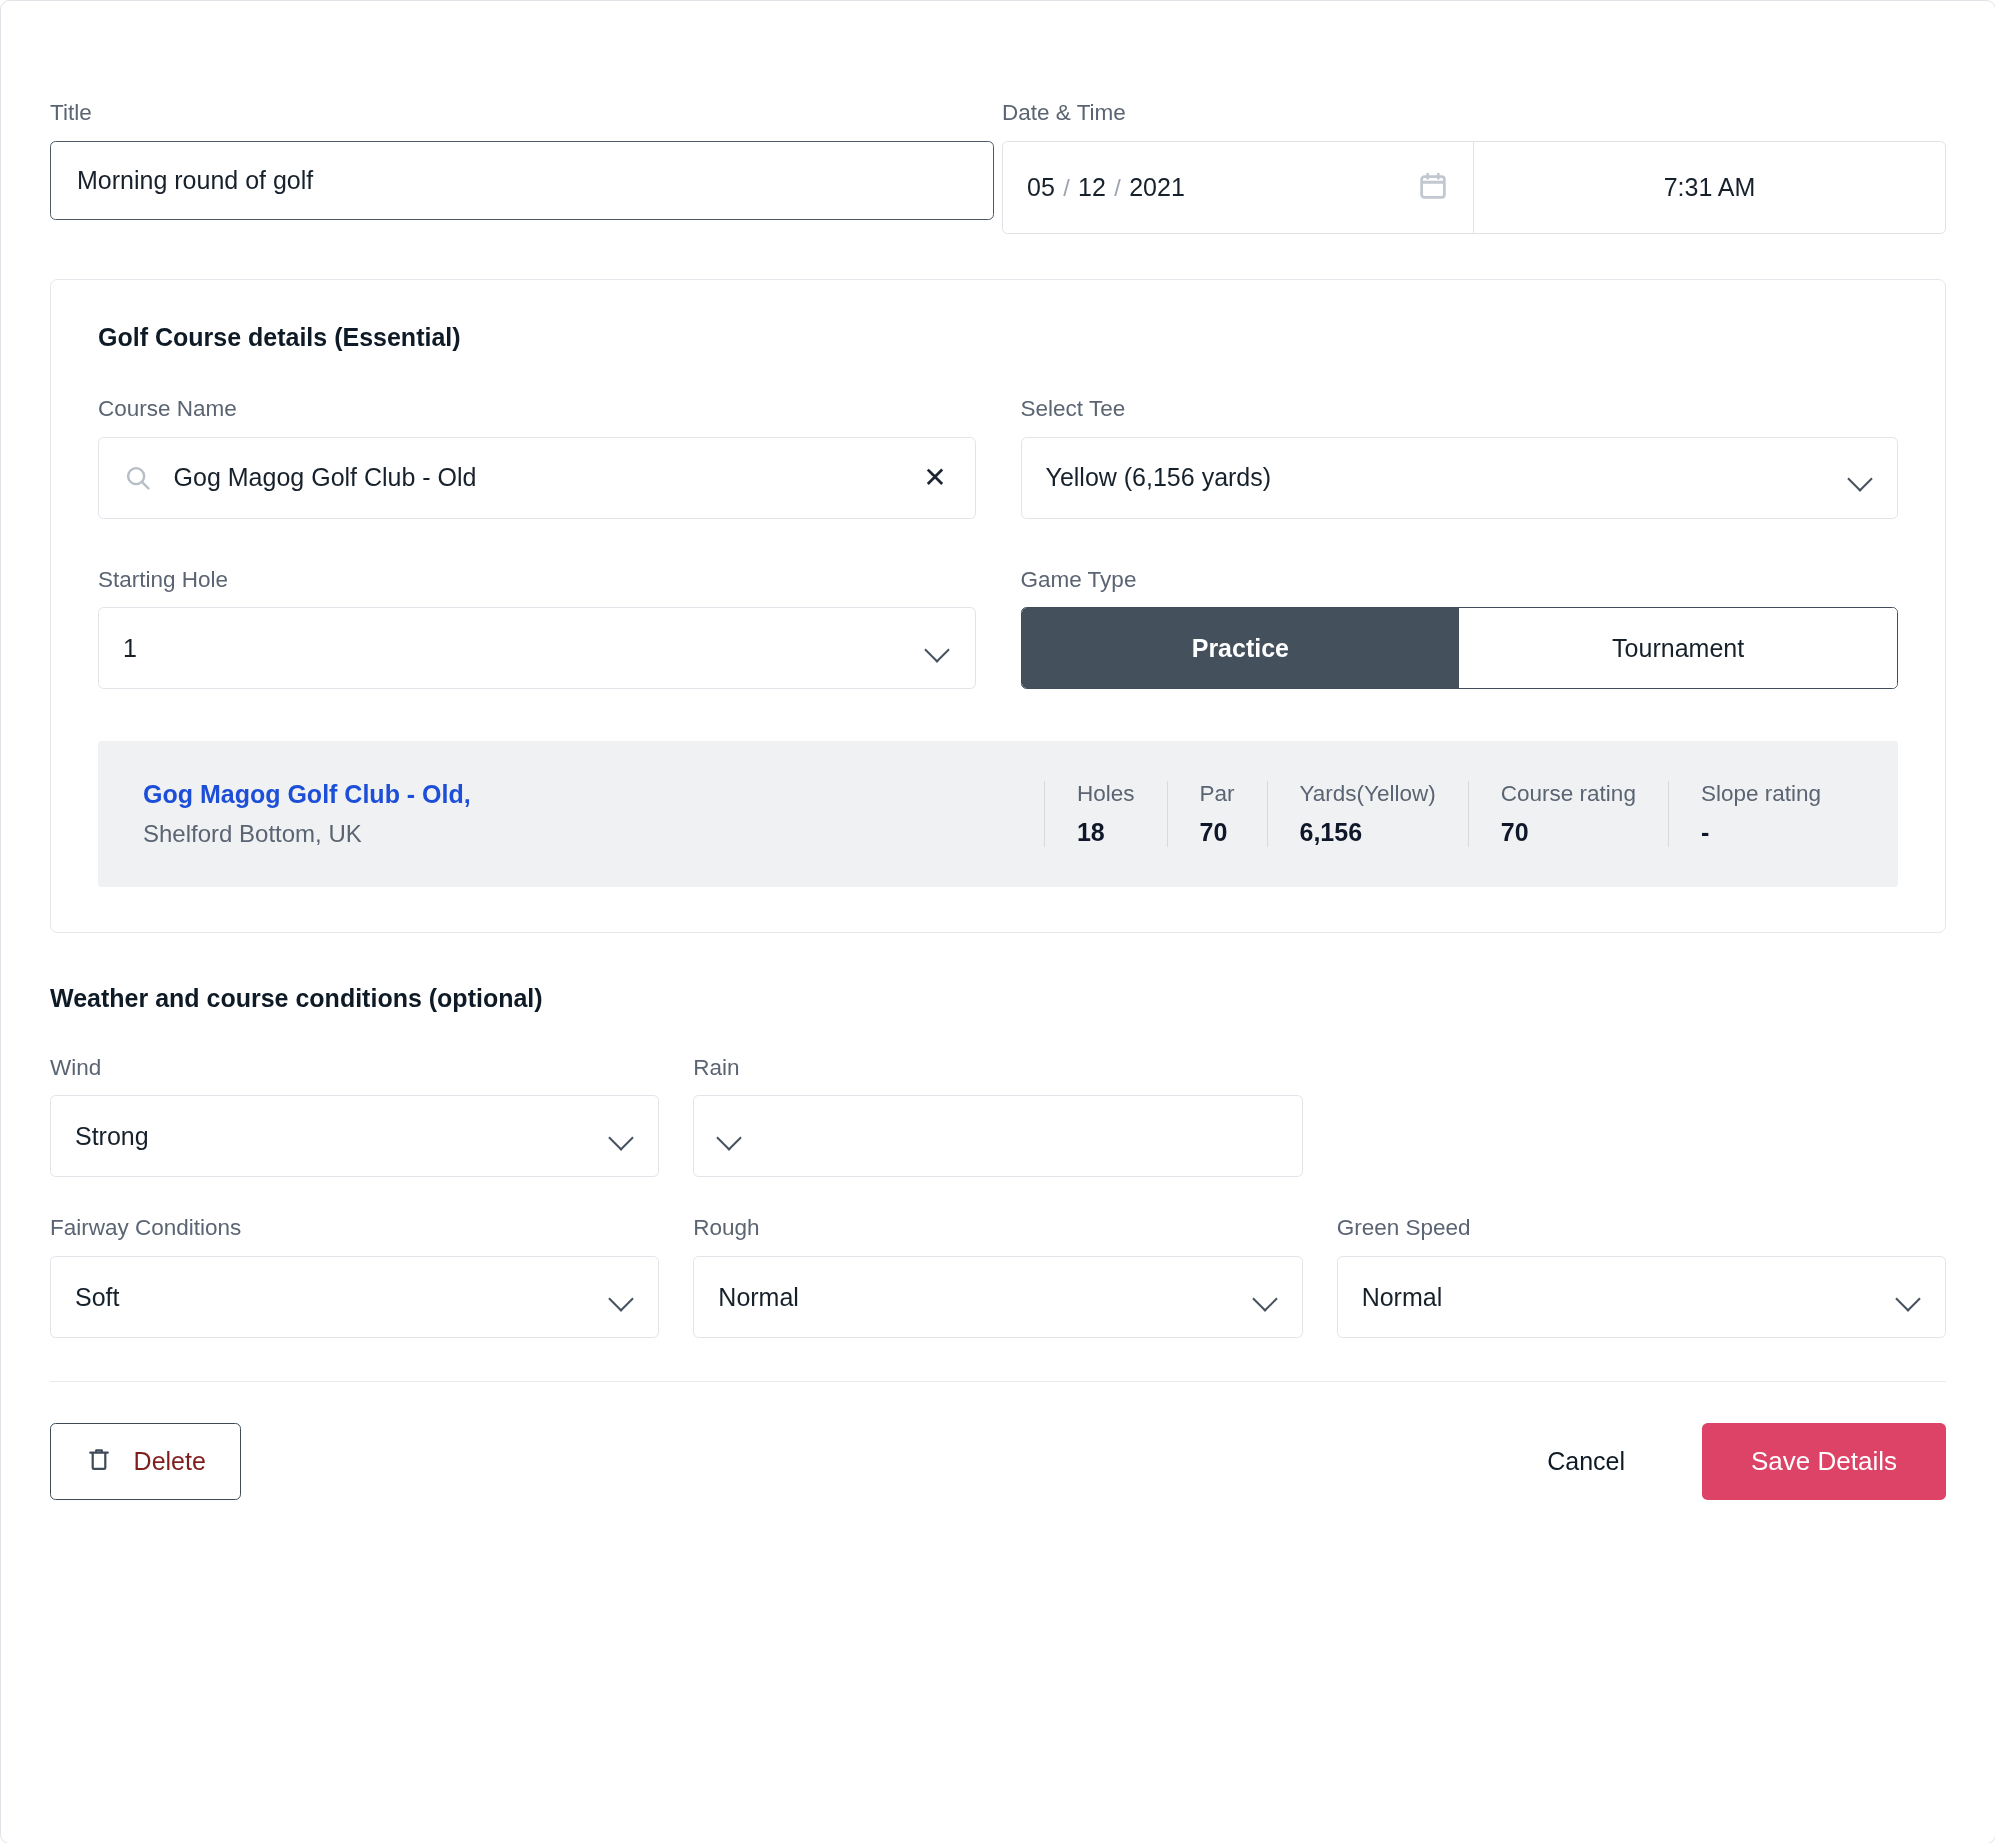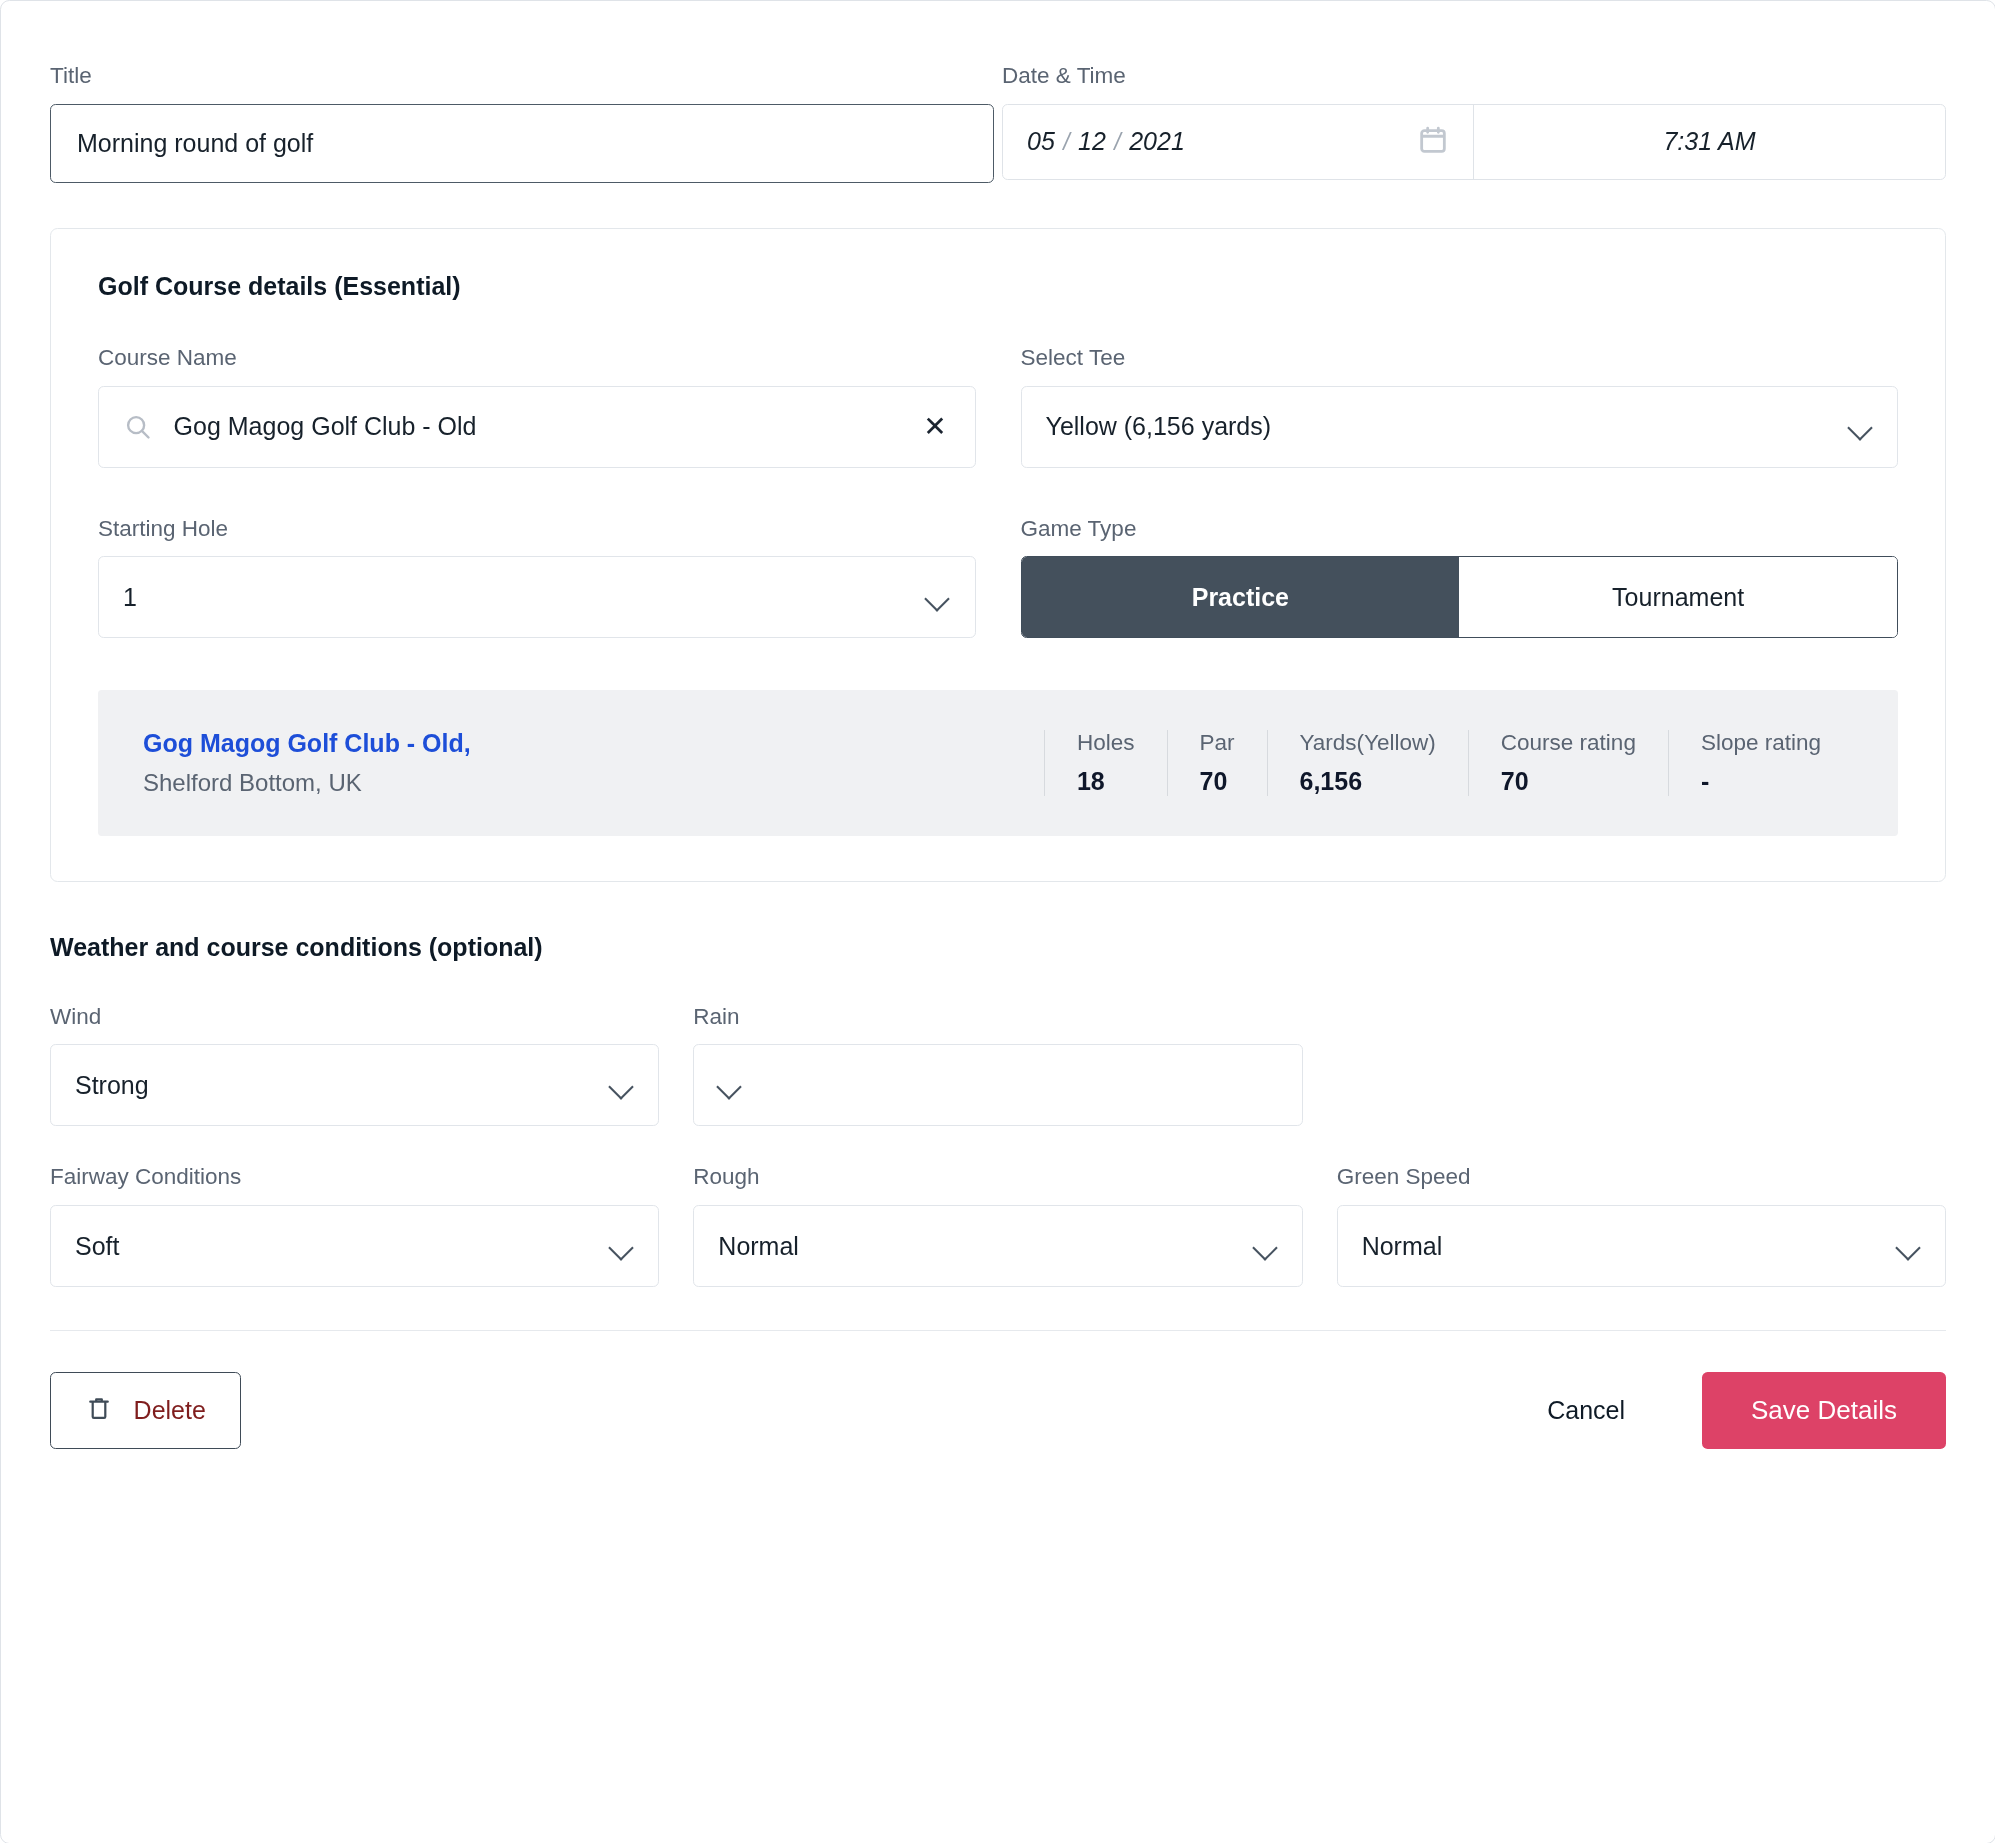--- a/index.html
+++ b/index.html
@@ -72,30 +72,29 @@
     background: #fff;
     display: flex;
     align-items: center;
     padding: 0 26px;
     font-size: 25px;
     color: #17212b;
   }
   .input-box.strong-border { border-color: #4d5a66; }
 
   
-  .top-row { margin-top: 20px; gap: 8px; }
+  .top-row { margin-top: 57px; gap: 8px; }
 
   .datetime {
     display: flex;
-    height: 76px;
+    height: 93px;
     border: 1.9px solid #dfe3e8;
     border-radius: 5.6px;
     overflow: hidden;
     background: #fff;
-    font-style: italic;
   }
   .date-part {
     flex: 0 0 50%;
     display: flex;
     align-items: center;
     padding: 0 24px;
     border-right: 1.9px solid #dfe3e8;
   }
   .date-nums {
     display: flex;

